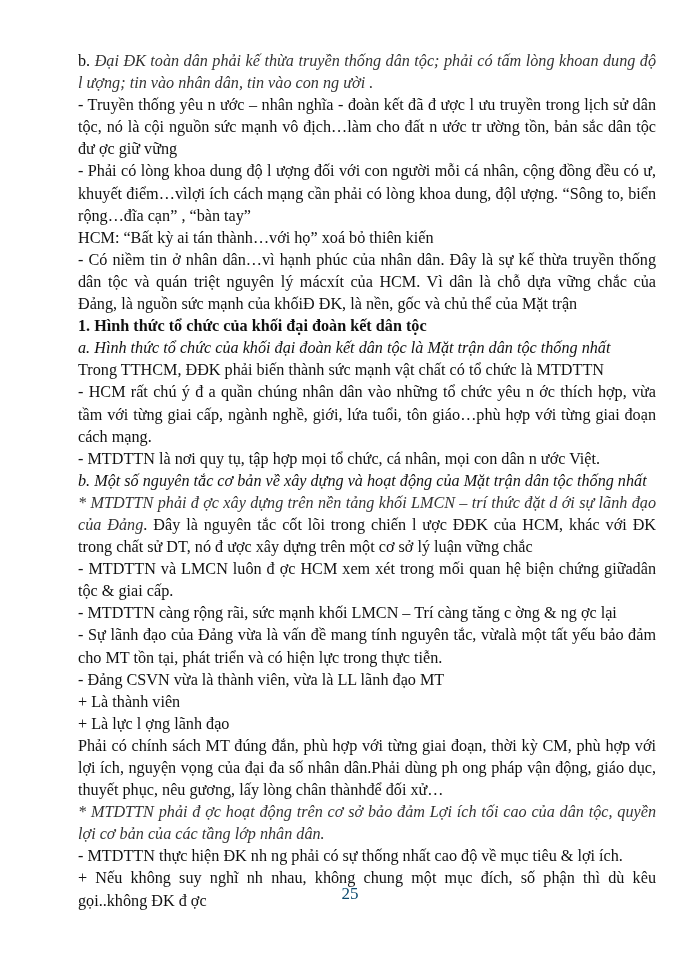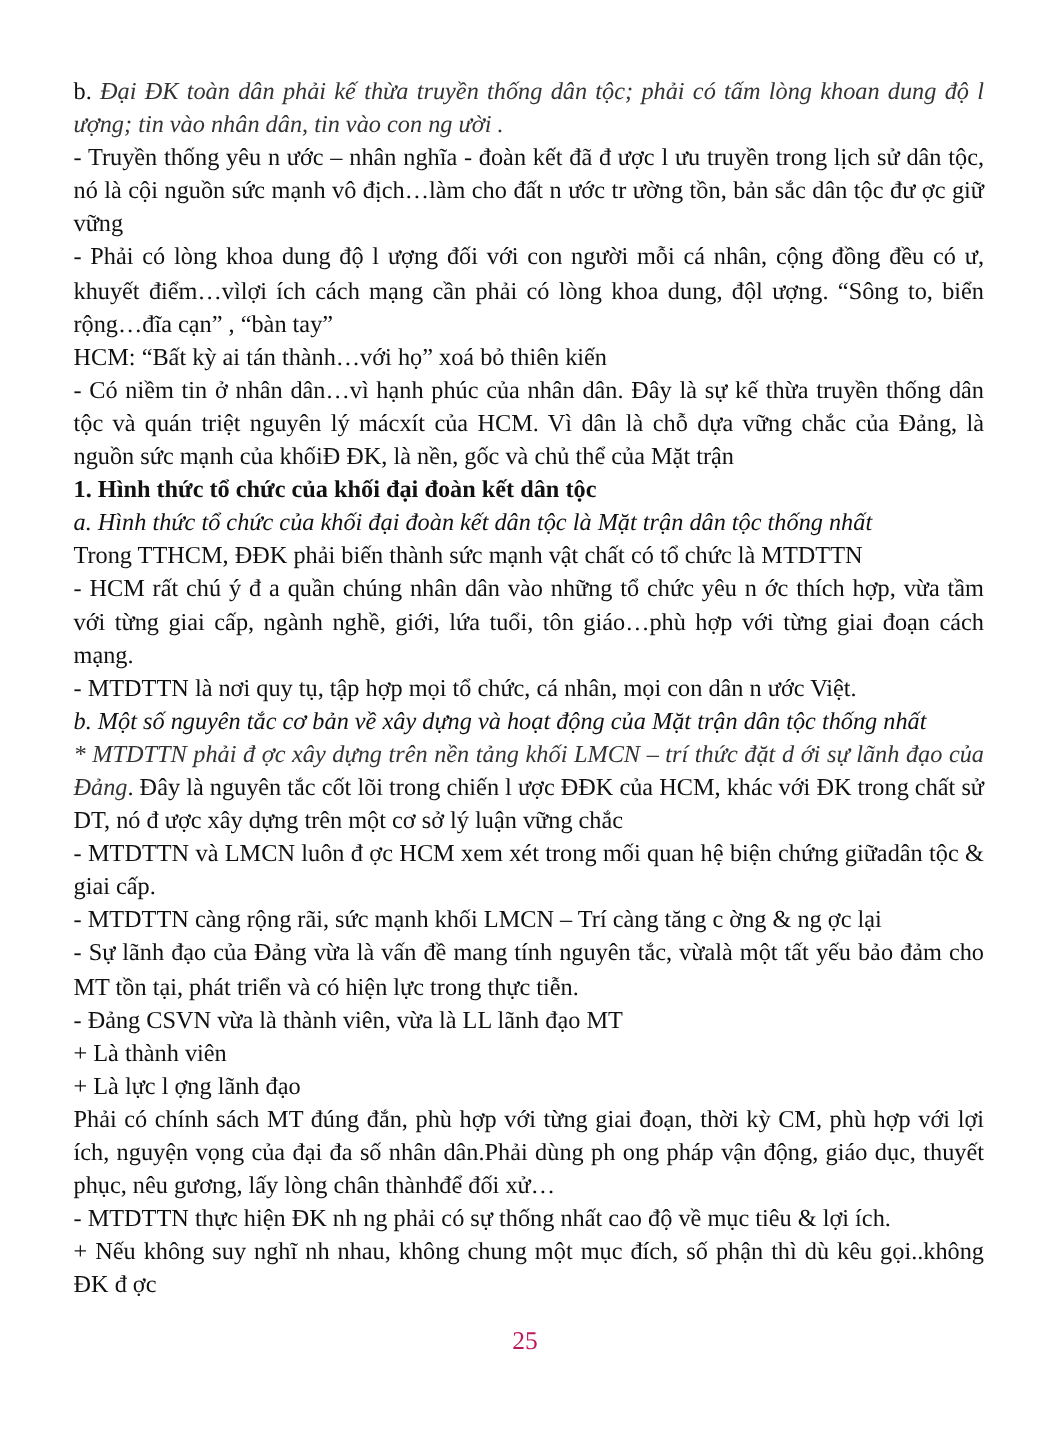--- a/index.html
+++ b/index.html
@@ -2,27 +2,27 @@
 <html><head>
 <meta charset="utf-8">
 <style>
   html, body { margin: 0; padding: 0; background: #ffffff; }
   body { width: 700px; height: 960px; position: relative; overflow: hidden; }
   .page {
     position: absolute; left: 49px; top: 50px; width: 607px;
     font-family: "Liberation Serif", serif; font-size: 16.2px; line-height: 22.1px; color: #111;
   }
   .p { margin: 0; text-align: justify; }
-  .last-left { text-align-last: left; }
+  .last-left { text-align-last: left; margin-left: 29px; }
   .it { font-style: italic; color: #333; }
   .b { font-weight: bold; }
   .bi { font-weight: normal; font-style: italic; }
   .pagenum {
     position: absolute; top: 884px; left: 0; width: 700px; text-align: center;
-    font-family: "Liberation Serif", serif; font-size: 17px; color: #be185d;
+    font-family: "Liberation Serif", serif; font-size: 17px; color: #0c4a6e;
   }
 </style>
 </head>
 <body>
 
 <div class="page">
   <p class="p last-left"><span>b. </span><span class="it">Đại ĐK toàn dân phải kế thừa truyền thống dân tộc; phải có tấm lòng khoan dung độ l   ượng; tin vào nhân dân, tin vào con ng   ười .</span></p>
   <p class="p last-left">- Truyền thống yêu n   ước – nhân nghĩa - đoàn kết đã đ   ược l   ưu truyền trong lịch sử dân tộc, nó là cội nguồn sức mạnh vô địch…làm cho đất n   ước tr   ường tồn, bản sắc dân tộc đư   ợc giữ vững</p>
   <p class="p last-left">- Phải có lòng khoa dung độ l   ượng đối với con người mỗi cá nhân, cộng đồng đều có    ư, khuyết điểm…vìlợi ích cách mạng cần phải có lòng khoa dung, độl   ượng.   “Sông to, biển rộng…đĩa cạn” ,  “bàn tay”</p>
   <p class="p last-left">HCM: “Bất kỳ ai tán thành…với họ” xoá bỏ thiên kiến</p>
@@ -34,17 +34,18 @@
   <p class="p last-left">- MTDTTN là nơi quy tụ, tập hợp mọi tổ chức, cá nhân, mọi con dân n   ước Việt.</p>
   <p class="p last-left bi">b. Một số nguyên tắc cơ bản về xây dựng và hoạt động của Mặt trận dân tộc thống nhất</p>
   <p class="p last-left"><span class="it">* MTDTTN phải đ   ợc xây dựng trên nền tảng khối LMCN – trí thức đặt d   ới sự lãnh đạo của Đảng</span><span>. Đây là nguyên tắc cốt lõi trong chiến l   ược ĐĐK của HCM, khác với ĐK trong chất sử DT, nó đ   ược xây dựng trên một cơ sở lý luận vững chắc</span></p>
   <p class="p last-left">- MTDTTN và LMCN luôn đ   ợc HCM xem xét trong mối quan hệ biện chứng giữadân tộc &amp; giai cấp.</p>
   <p class="p last-left">- MTDTTN càng rộng rãi, sức mạnh khối LMCN – Trí càng tăng c   ờng &amp; ng   ợc lại</p>
   <p class="p last-left">- Sự lãnh đạo của Đảng vừa là vấn đề mang tính nguyên tắc, vừalà một tất yếu bảo đảm cho MT tồn tại, phát triển và có hiện lực trong thực tiễn.</p>
   <p class="p last-left">- Đảng CSVN vừa là thành viên, vừa là LL lãnh đạo MT</p>
   <p class="p last-left">+ Là thành viên</p>
   <p class="p last-left">+ Là lực l   ợng lãnh đạo</p>
   <p class="p last-left">Phải có chính sách MT đúng đắn, phù hợp với từng giai đoạn, thời kỳ CM, phù hợp với lợi ích, nguyện vọng của đại đa số nhân dân.Phải dùng ph   ong pháp vận động, giáo dục, thuyết phục, nêu gương, lấy lòng chân thànhđể đối xử…</p>
+  <p class="p last-left it">*  MTDTTN phải đ   ợc hoạt động trên cơ sở bảo đảm Lợi ích tối cao của dân tộc, quyền lợi cơ bản của các tầng lớp nhân dân.</p>
   <p class="p last-left">- MTDTTN thực hiện ĐK nh   ng phải có sự thống nhất cao độ về mục tiêu &amp; lợi ích.</p>
   <p class="p last-left">+ Nếu không suy nghĩ nh    nhau, không chung một mục đích, số phận thì dù kêu gọi..không ĐK đ   ợc</p>
 </div>
 
 <div class="pagenum">25</div>
 
 </body></html>

